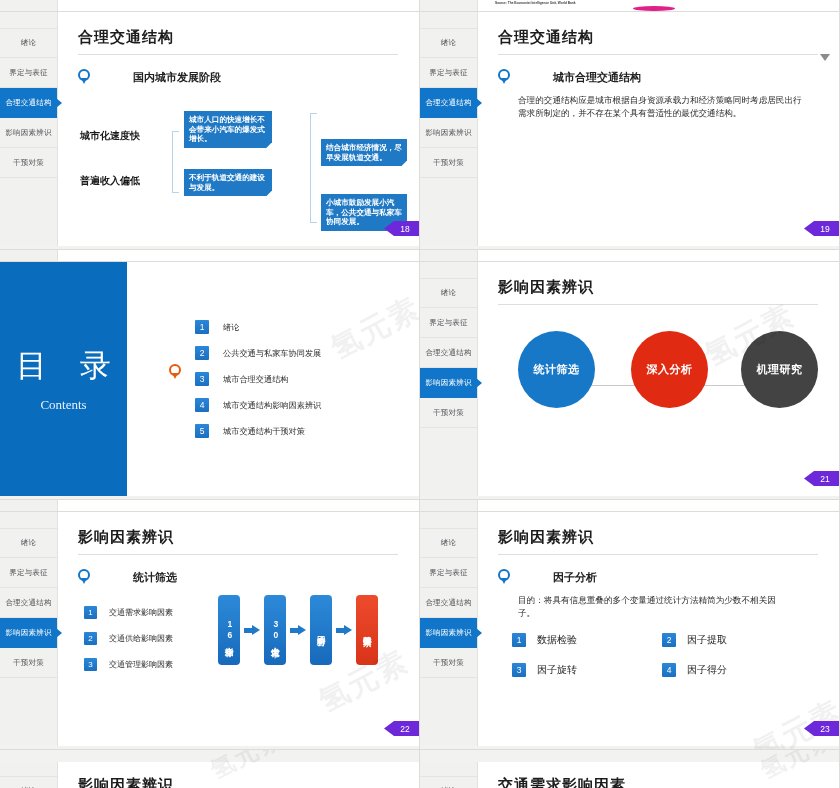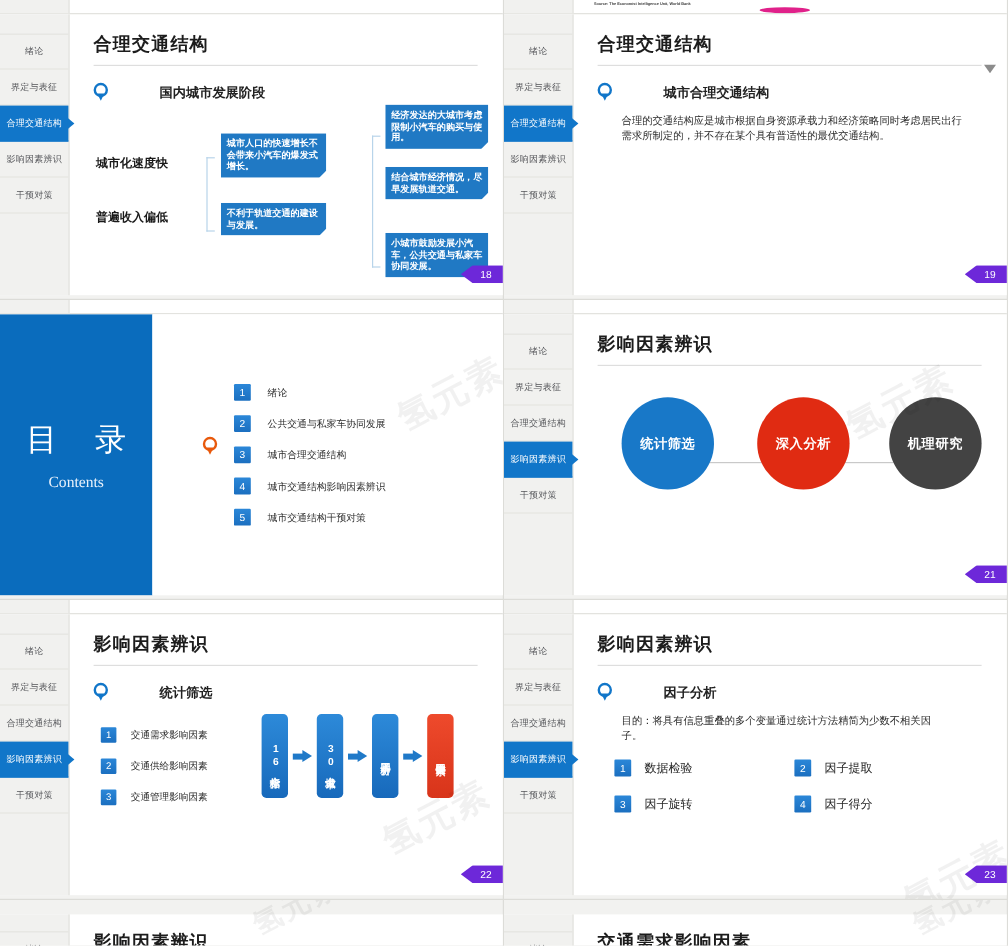--- a/index.html
+++ b/index.html
@@ -165,21 +165,21 @@
   
   .toc-slide .slide-inner { padding: 0; display: block; }
   .toc-left {
     position: absolute; left: 0; top: 0;
     width: 127px; height: 100%;
     background: #0a6cbd;
     display: flex; flex-direction: column;
     align-items: center; justify-content: center;
   }
   .toc-left .cn {
-    color: #fff; font-size: 26px; letter-spacing: 12px;
+    color: #fff; font-size: 31px; letter-spacing: 12px;
     font-weight: 400; padding-left: 12px;
   }
   .toc-left .en {
     color: #e8f1fb; font-size: 13px; margin-top: 10px;
     font-family: "Liberation Serif", "DejaVu Serif", serif;
   }
   .toc-right {
     position: absolute; left: 127px; top: 0; right: 0; bottom: 0;
     background: #fff;
   }
@@ -325,21 +325,20 @@
           </span>
           <span class="txt">国内城市发展阶段</span>
         </div>
         <div class="d18">
           <div class="lbl a">城市化速度快</div>
           <div class="lbl b">普遍收入偏低</div>
           <div class="bracket b1"></div>
           <div class="bracket b2"></div>
           <div class="bk l1">城市人口的快速增长不会带来小汽车的爆发式增长。</div>
           <div class="bk l2">不利于轨道交通的建设与发展。</div>
-          <div class="bk r1">经济发达的大城市考虑限制小汽车的购买与使用。</div>
           <div class="bk r2">结合城市经济情况，尽早发展轨道交通。</div>
           <div class="bk r3">小城市鼓励发展小汽车，公共交通与私家车协同发展。</div>
         </div>
         <div class="pagenum">18</div>
       </div>
     </div>
   </div>
 
   <div class="slide">
     <div class="strip-top">

